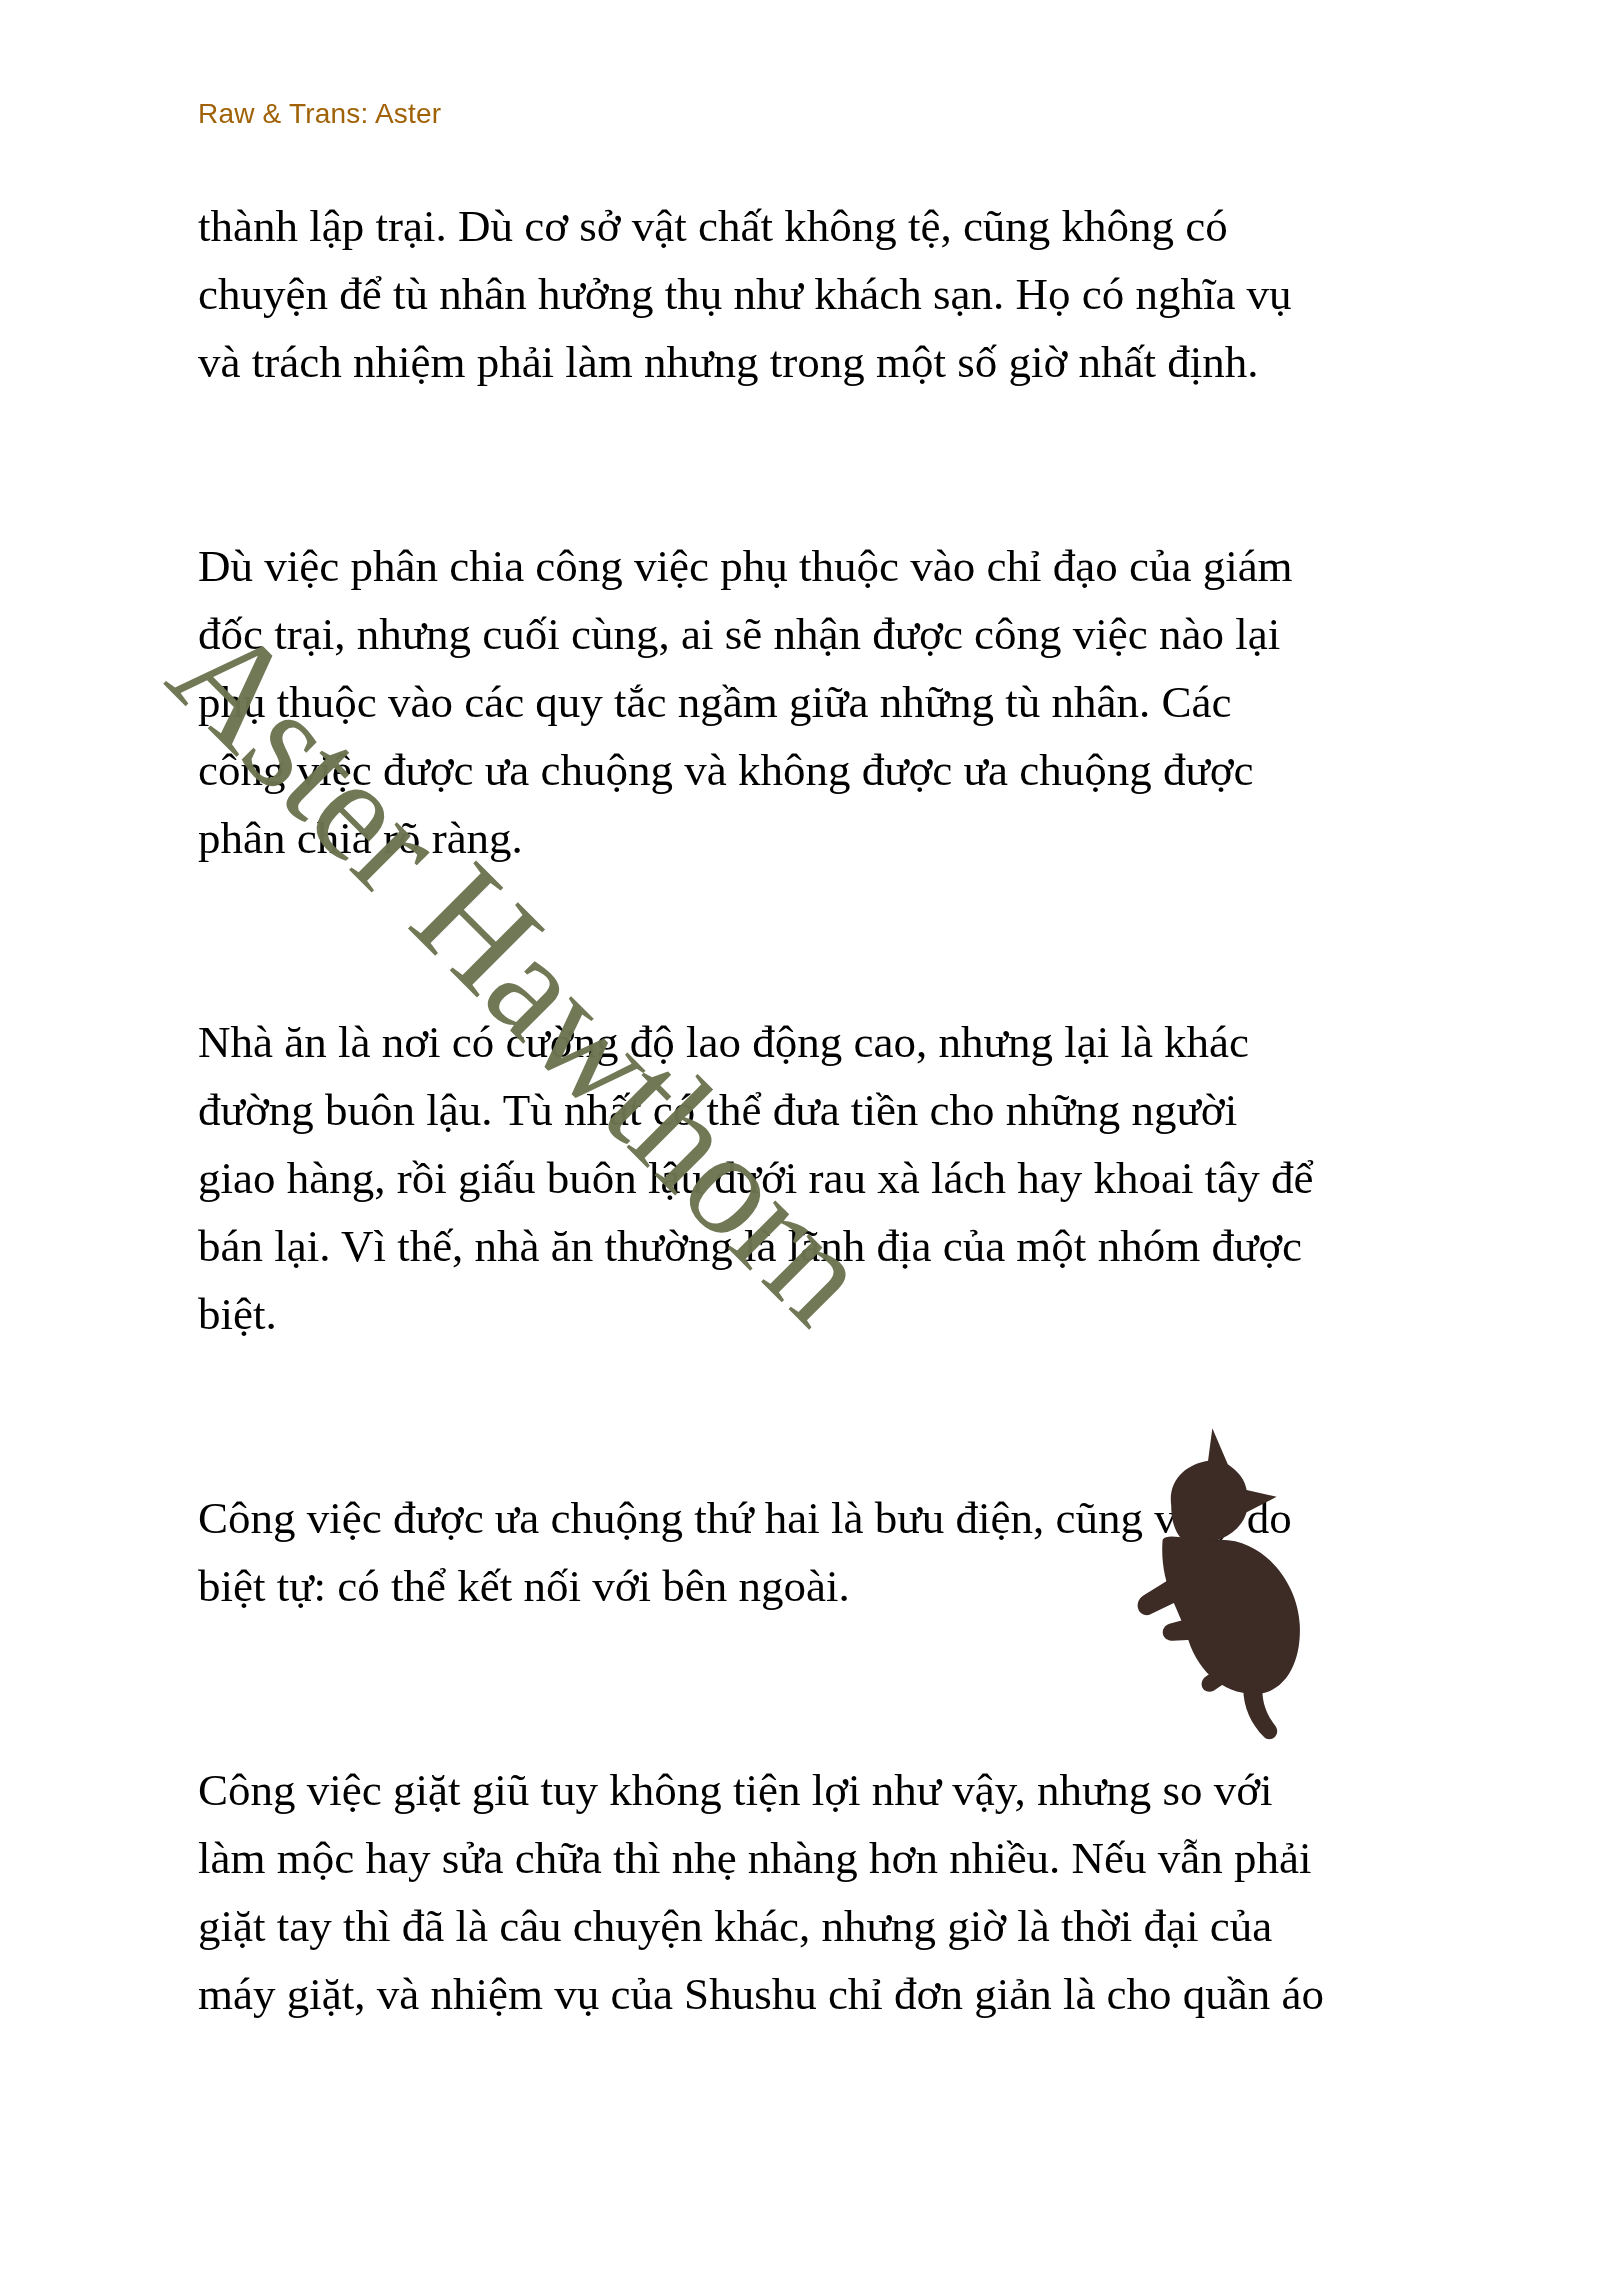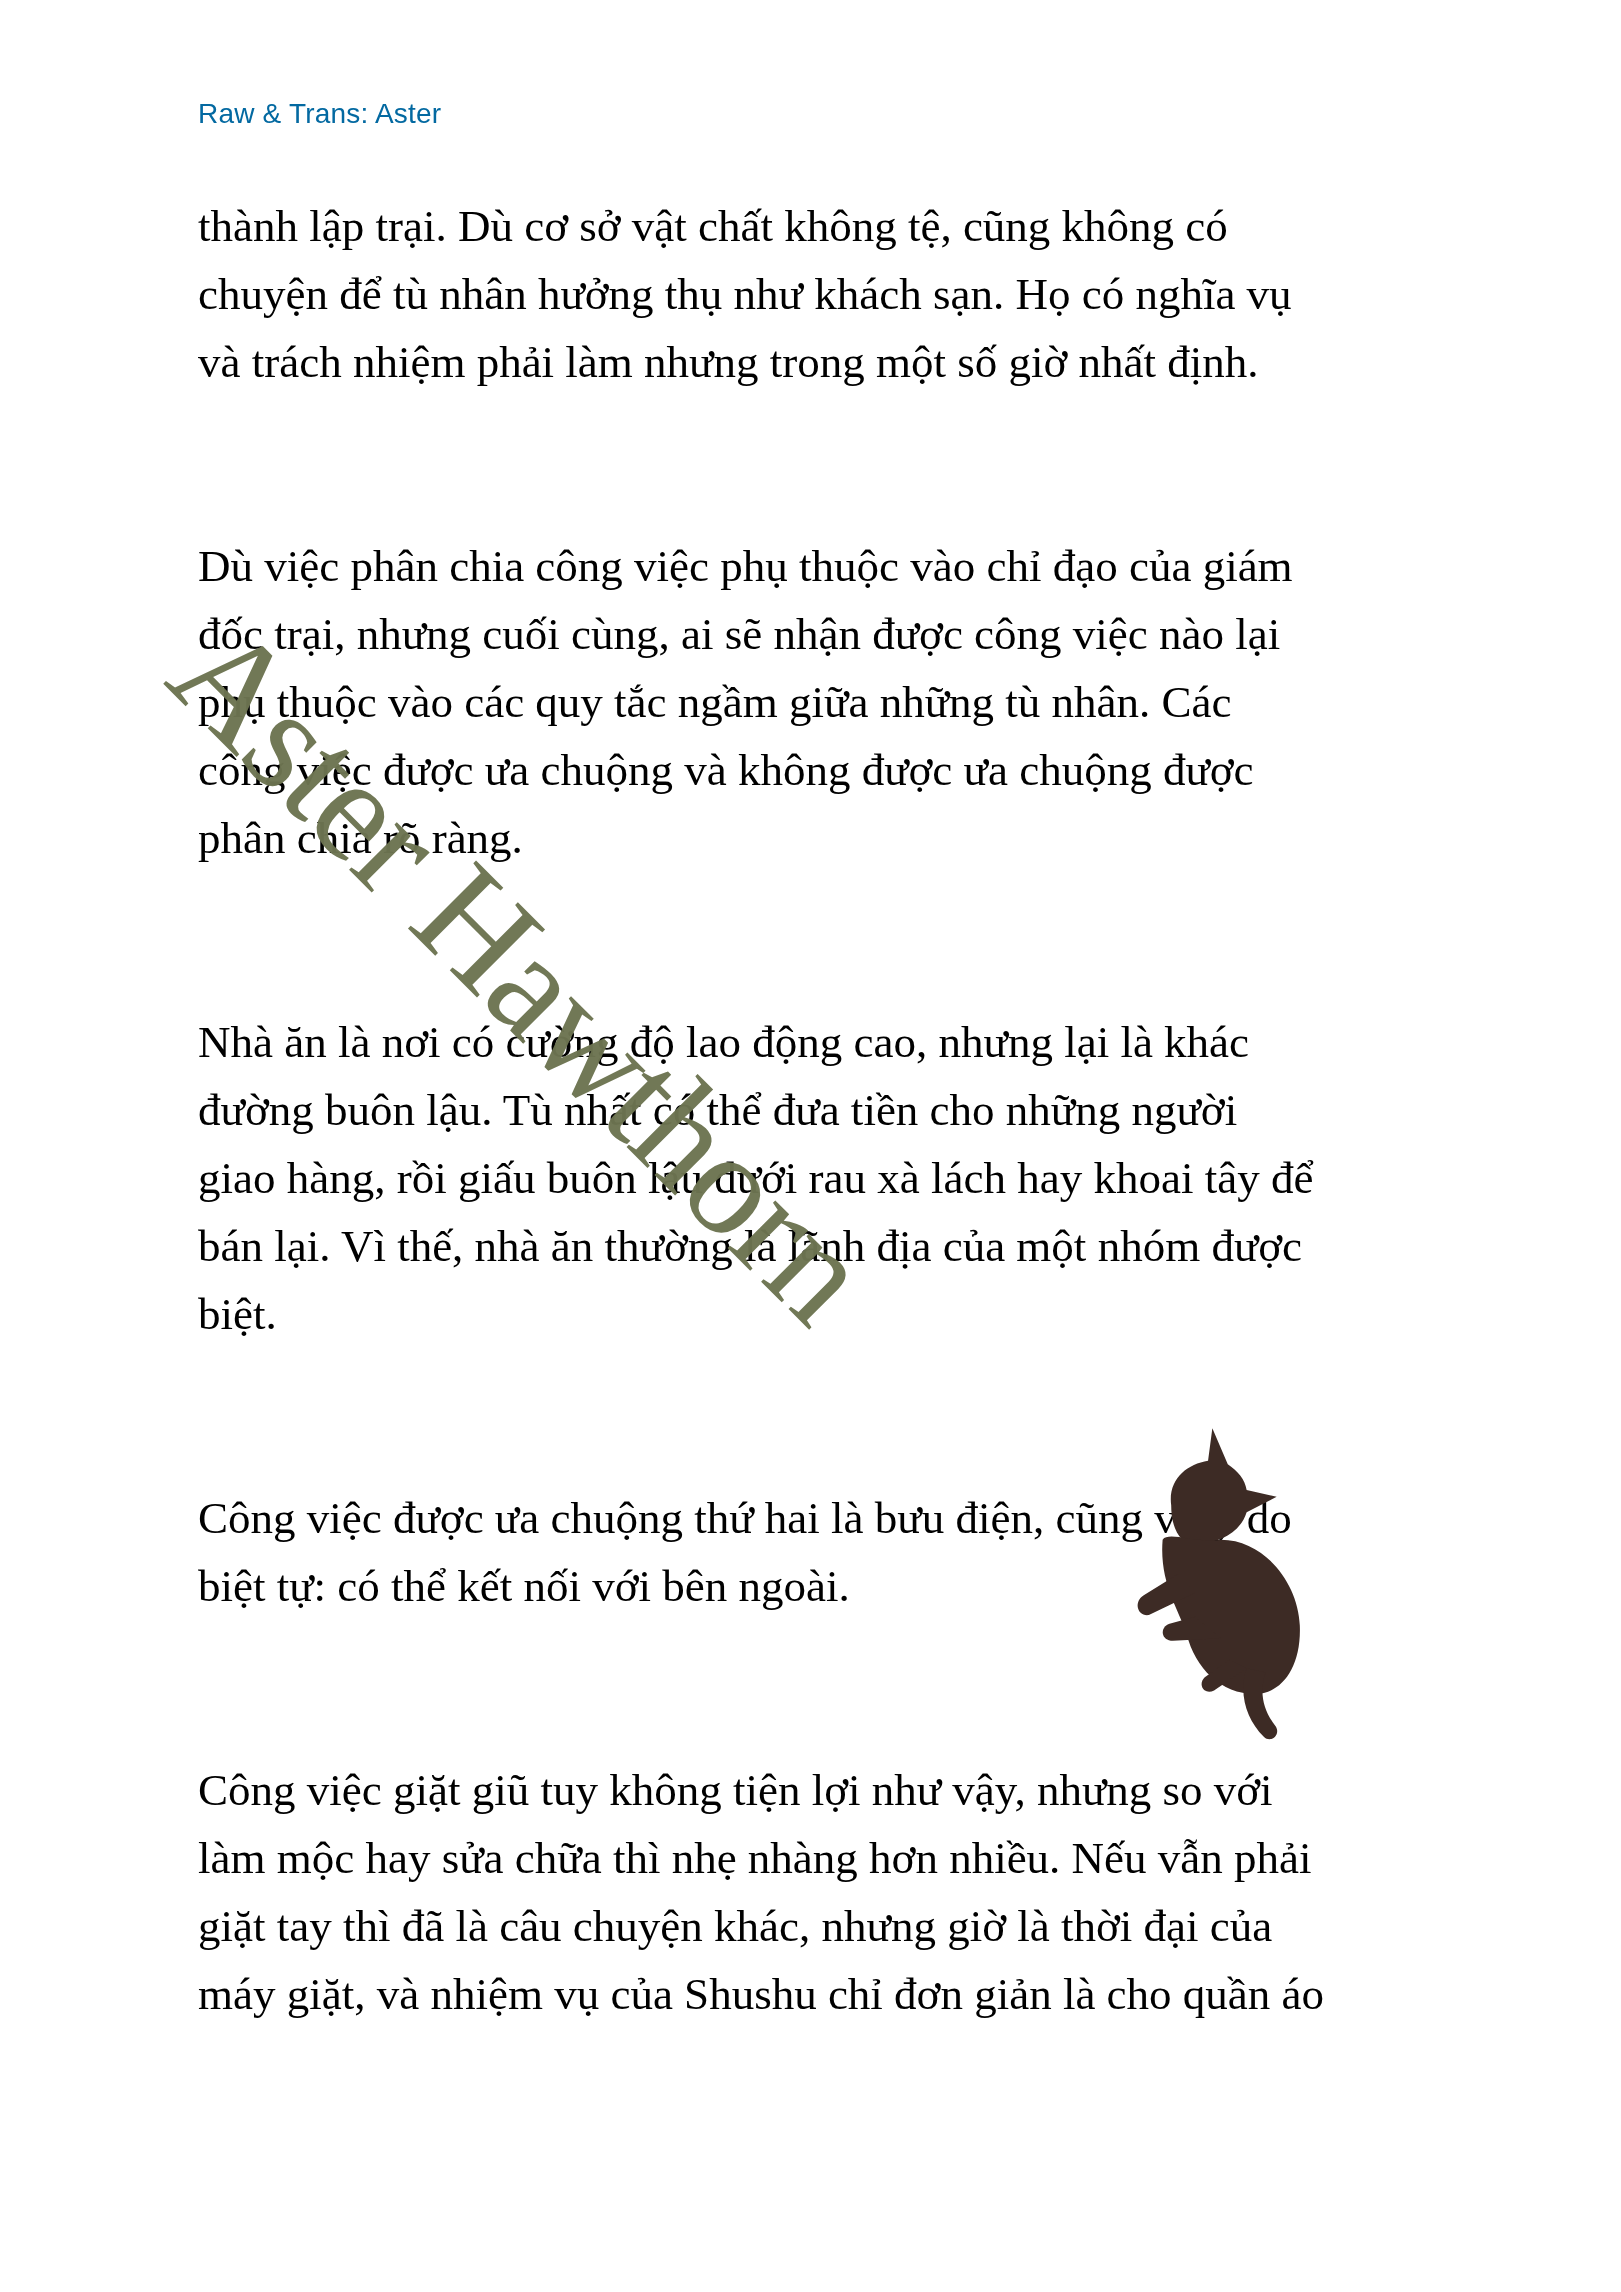--- a/index.html
+++ b/index.html
@@ -12,21 +12,21 @@
       height: 2293px;
       position: relative;
       overflow: hidden;
     }
     .header {
       position: absolute;
       left: 198px;
       top: 98px;
       font-family: "Liberation Sans", sans-serif;
       font-size: 28px;
-      color: #0369a1;
+      color: #a16207;
       letter-spacing: 0.2px;
     }
     .body-text {
       position: absolute;
       left: 198px;
       top: 192px;
       width: 1264px;
       font-family: "Liberation Serif", serif;
       font-size: 45px;
       line-height: 68px;

